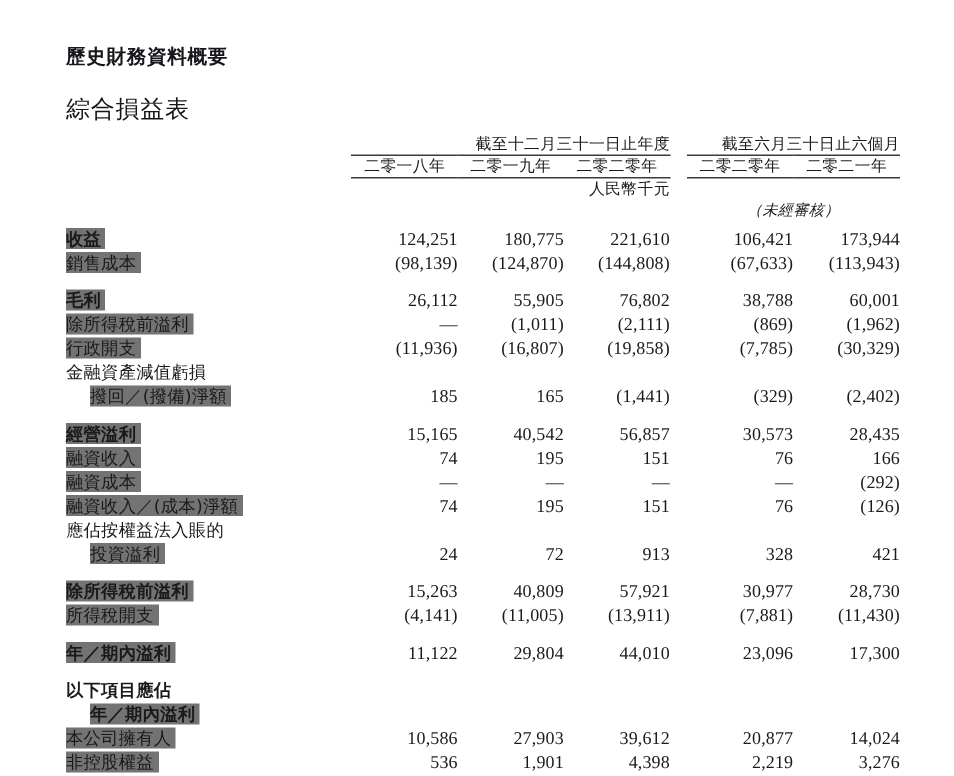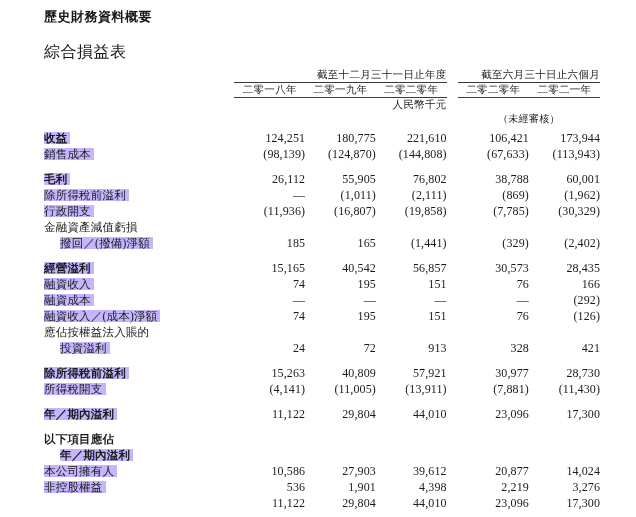--- a/index.html
+++ b/index.html
@@ -13,20 +13,21 @@
     overflow: hidden;
     font-family: "DejaVu Sans", "Liberation Sans", sans-serif;
     color: #1a1a1a;
     position: relative;
   }
   .page {
     position: relative;
     width: 636px;
     height: 404px;
     padding: 0;
+    margin-top: 21px;
   }
 
   
   .doc-title {
     position: absolute;
     left: 44px;
     top: 8px;
     font-size: 13px;
     font-weight: bold;
     letter-spacing: 0.5px;
@@ -86,20 +87,21 @@
   .unit {
     text-align: right;
     font-size: 10.5px;
     letter-spacing: 0.3px;
     padding-top: 4px;
     white-space: nowrap;
   }
   .audit {
     text-align: center;
     font-size: 10px;
+    font-style: italic;
     letter-spacing: 0.3px;
     padding-top: 4px;
     white-space: nowrap;
   }
 
   
   tr.data td { height: 16px; }
   tr.gap td { height: 9px; }
 
   .lbl {
@@ -111,21 +113,21 @@
   }
   .lbl.bold { font-weight: bold; }
   .lbl.indent { padding-left: 16px; }
 
   
   .leader {
     display: inline-block;
     position: relative;
     width: 100%;
   }
-  .leader .txt { background: #c4b5fd; padding-right: 3px; font-family: Liberation Serif, serif; }
+  .leader .txt { background: #737373; padding-right: 3px; }
   .leader .dots {
     position: absolute;
     bottom: 2px;
     left: 0;
     right: 0;
     border-bottom: 1.5px dotted #555;
     z-index: -1;
   }
 
   .num {

